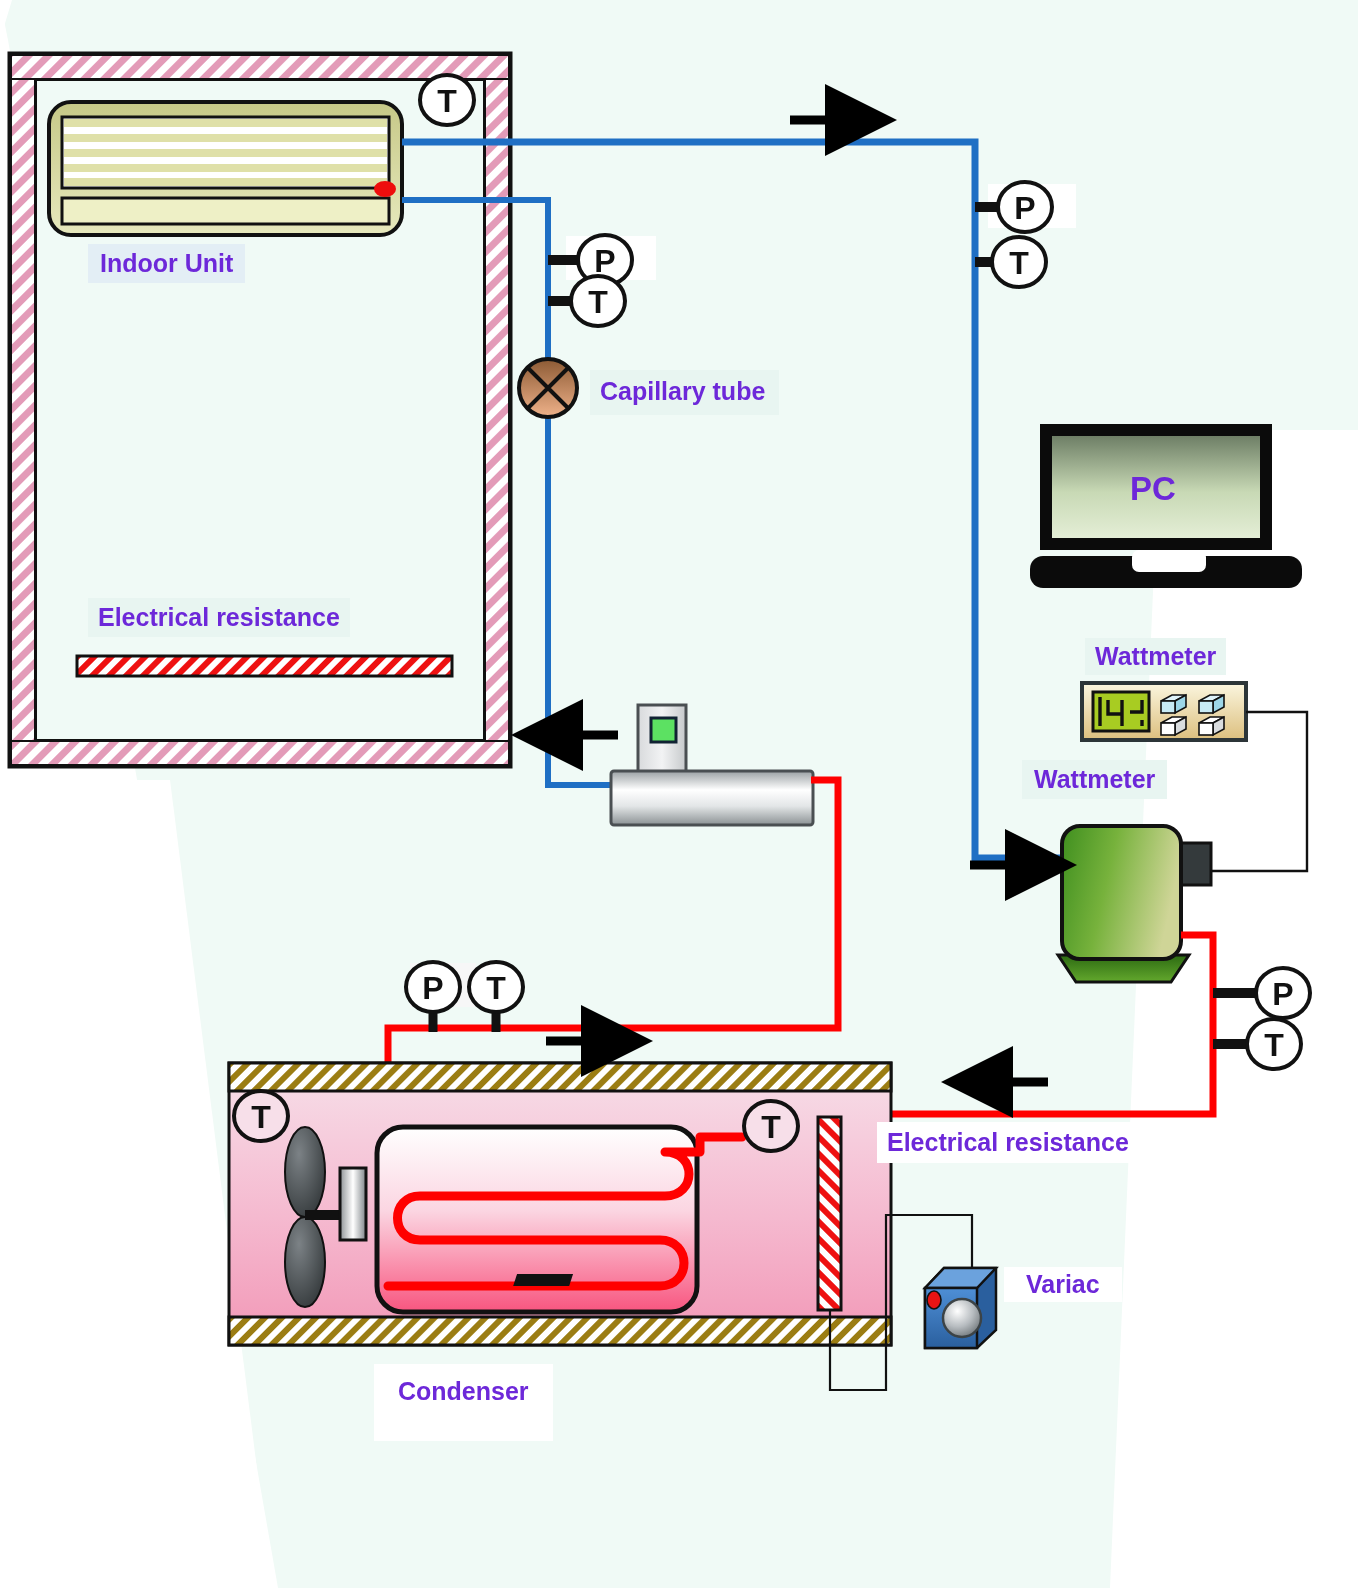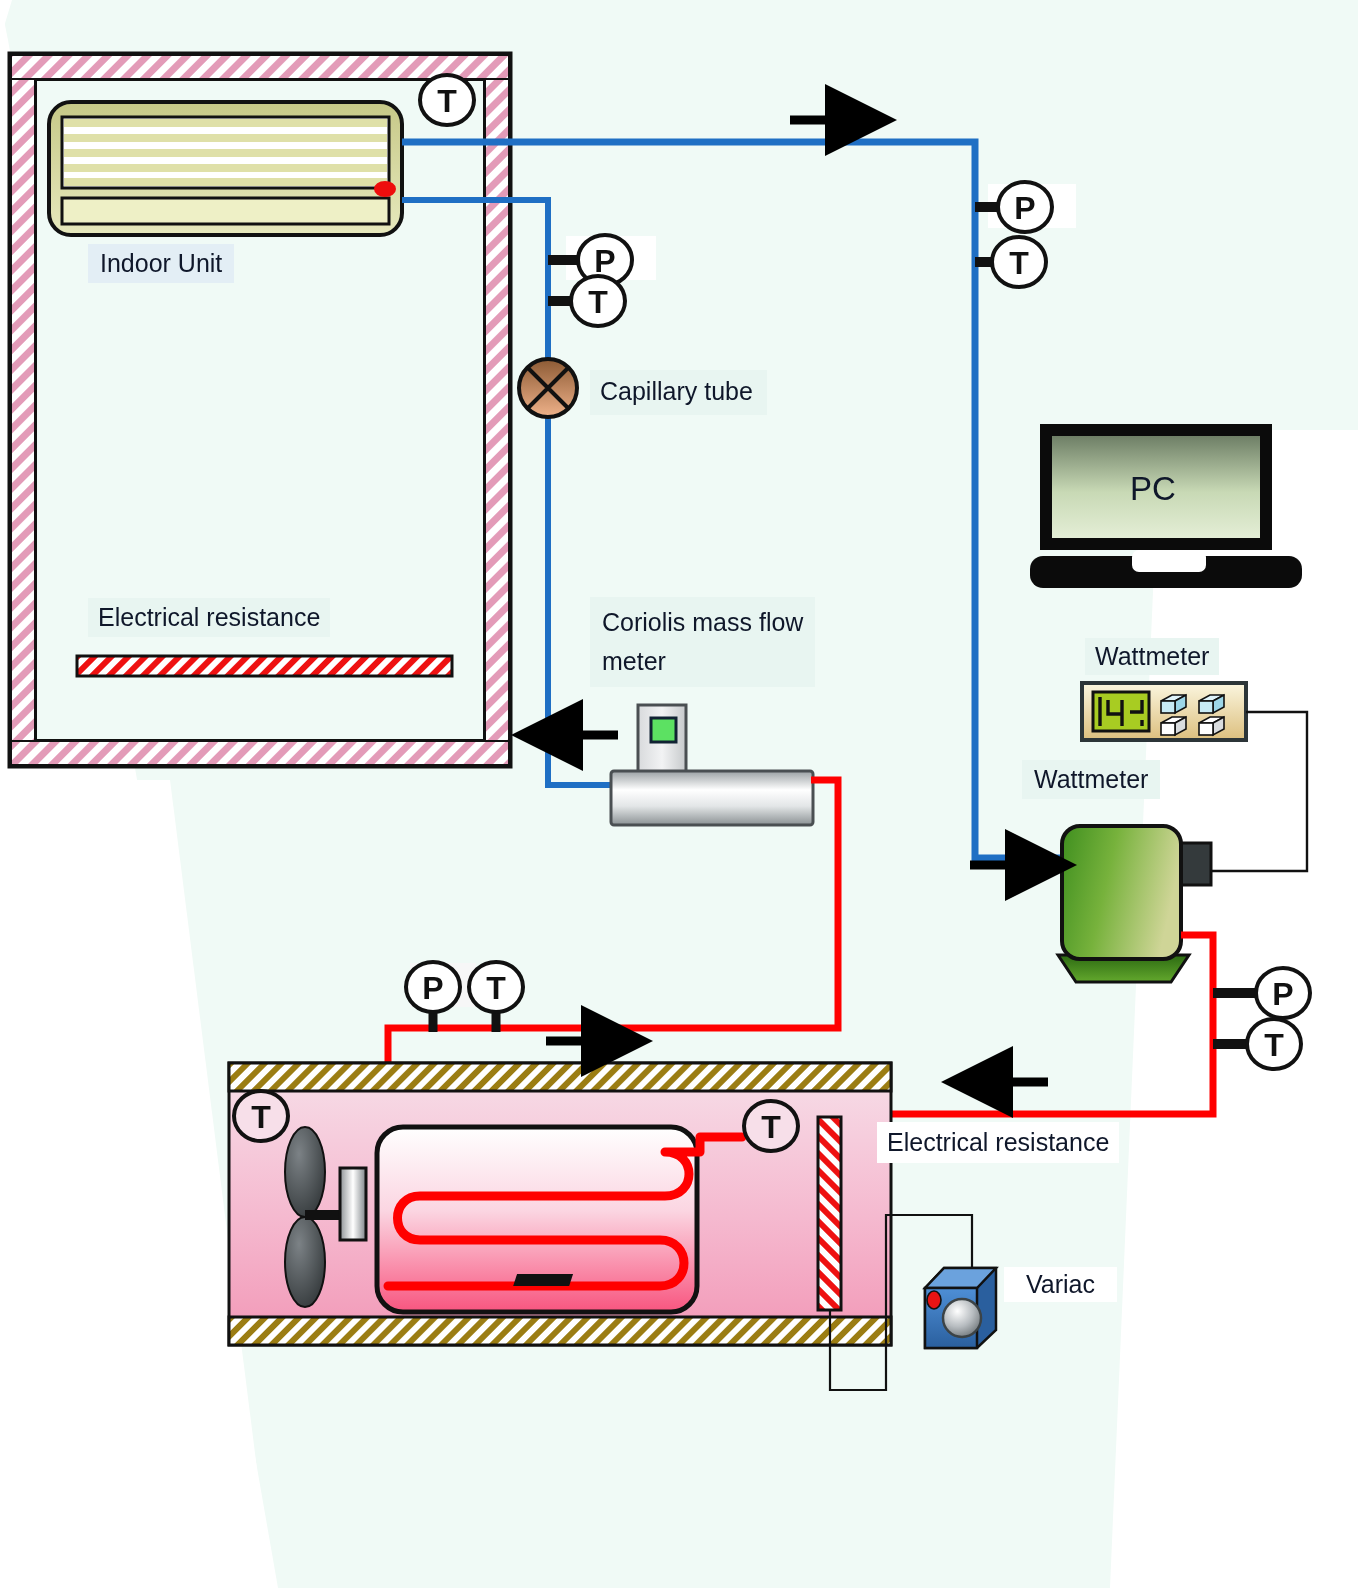--- a/index.html
+++ b/index.html
@@ -1,20 +1,20 @@
 <!DOCTYPE html>
 <html><head>
 <meta charset="utf-8">
 <style>
   html,body{margin:0;padding:0;background:#ffffff;}
   body{width:1358px;height:1588px;position:relative;overflow:hidden;
        font-family:"Liberation Sans", sans-serif;}
   #stage{position:absolute;inset:0;width:1358px;height:1588px;}
   svg#diagram{position:absolute;left:0;top:0;width:1358px;height:1588px;display:block;}
-  .lbl{position:absolute;font-weight:normal;color:#0f172a;line-height:1.25;
+  .lbl{position:absolute;font-weight:bold;color:#6d28d9;line-height:1.25;
        font-family:"Liberation Sans", sans-serif;white-space:pre-line;}
 </style>
 </head>
 <body>
 
 <div id="stage">
 
 <svg id="diagram" viewBox="0 0 1358 1588" xmlns="http://www.w3.org/2000/svg">
   <defs>
 
@@ -344,27 +344,26 @@
     </g>
   </g>
 </svg>
 
 <div class="lbl" style="left:88px;top:244px;font-size:25px;background:#e3eef5;padding:4px 12px;">Indoor Unit</div>
 
 <div class="lbl" style="left:88px;top:598px;font-size:25px;background:#e8f5f1;padding:4px 10px;">Electrical resistance</div>
 
 <div class="lbl" style="left:590px;top:370px;font-size:25px;background:#e8f5f1;padding:6px 14px 8px 10px;text-align:center;">Capillary tube</div>
 
-<div class="lbl" style="left:590px;top:597px;font-size:25px;background:#e8f5f1;padding:6px 12px;line-height:1.55;">Coriolis mass flow
-meter</div>
 
 <div class="lbl" style="left:1130px;top:468px;font-size:33px;">PC</div>
 
 <div class="lbl" style="left:1085px;top:638px;font-size:25px;background:#e8f5f1;padding:3px 10px;">Wattmeter</div>
 
 <div class="lbl" style="left:1022px;top:760px;font-size:25px;background:#e8f5f1;padding:4px 12px;">Wattmeter</div>
 
 <div class="lbl" style="left:877px;top:1122px;font-size:25px;background:#ffffff;padding:5px 10px;">Electrical resistance</div>
 
 <div class="lbl" style="left:1004px;top:1267px;font-size:25px;background:#ffffff;padding:2px 22px;">Variac</div>
 
+<div class="lbl" style="left:374px;top:1364px;font-size:25px;background:#ffffff;padding:12px 24px 34px 24px;">Condenser</div>
 
 </div>
 
 </body></html>

